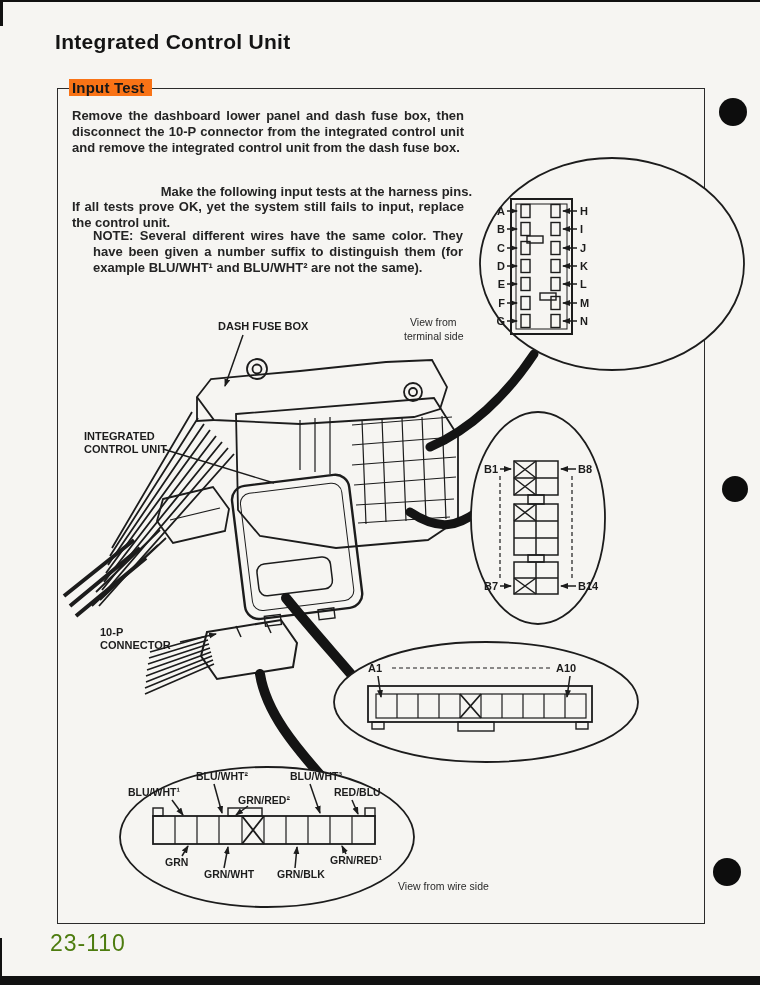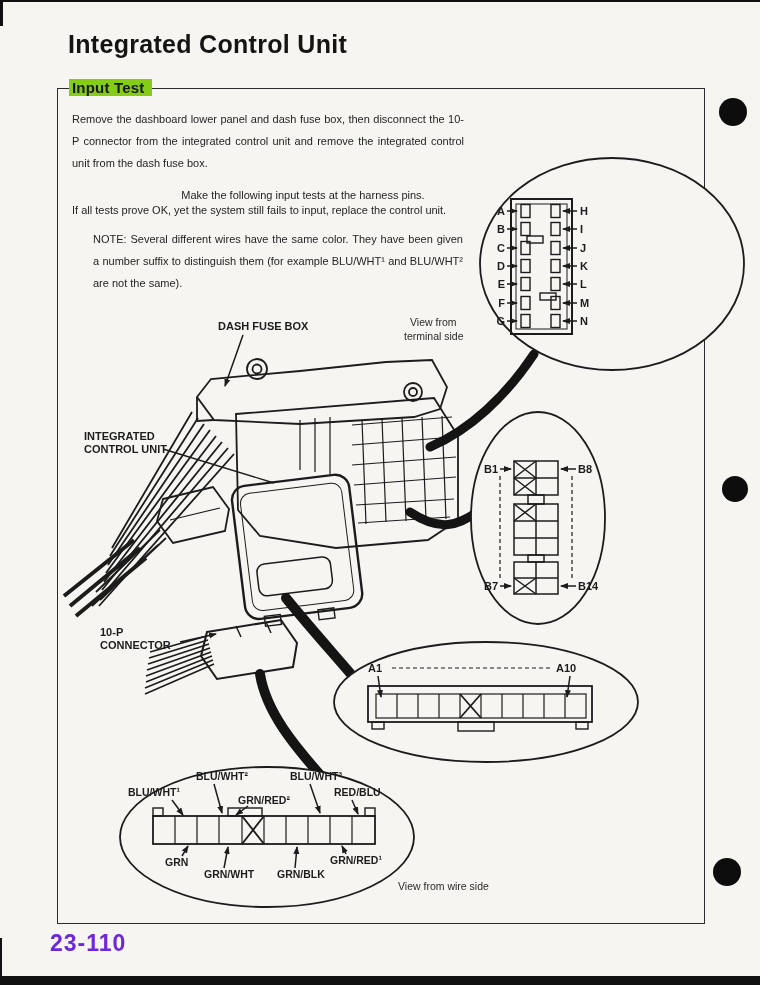--- a/index.html
+++ b/index.html
@@ -5,40 +5,40 @@
   html,body{margin:0;padding:0;}
   body{
     width:760px;height:985px;position:relative;overflow:hidden;
     background:#f6f5f2;
     font-family:"Liberation Sans","DejaVu Sans",sans-serif;
     color:#222;
   }
   .abs{position:absolute;}
   .edge{background:#111;}
   #title{
-    left:68px;top:30px;font-size:25px;font-weight:700;letter-spacing:.3px;color:#141414;
+    left:55px;top:30px;font-size:21px;font-weight:700;letter-spacing:.3px;color:#141414;
   }
   #testbox{
     left:57px;top:88px;width:646px;height:834px;
     border:1.6px solid #2b2b2b;
   }
   #section-label{
     position:absolute;left:11px;top:-10px;
-    background:#84cc16;padding:0 7px 0 3px;
+    background:#f97316;padding:0 7px 0 3px;
     font-size:15px;font-weight:700;color:#181818;letter-spacing:.2px;
   }
   .para{
-    font-size:11px;line-height:22px;color:#242424;text-align:justify;
+    font-size:13px;line-height:16px;color:#242424;text-align:justify;font-weight:bold;
   }
   #p1{left:72px;top:108px;width:392px;}
-  #p2a{left:72px;top:184px;width:400px;text-align:center;margin-left:31px;}
+  #p2a{left:72px;top:184px;width:400px;text-align:right;}
   #p2b{left:72px;top:199px;width:392px;}
   #note{left:93px;top:228px;width:370px;}
   #pagenum{
-    left:50px;top:930px;font-size:23px;font-weight:700;letter-spacing:1px;color:#6d28d9;
+    left:50px;top:930px;font-size:23px;font-weight:400;letter-spacing:1px;color:#4d7c0f;
   }
   #art{left:0;top:0;pointer-events:none;}
   svg text{fill:#1c1c1c;}
   .svglabel{font-weight:bold;font-size:11px;}
   .wirelabel{font-weight:bold;font-size:10.5px;}
   .caption{font-size:10.5px;fill:#2a2a2a;}
   .pin{font-weight:bold;font-size:11px;}
 </style>
 </head>
 <body>

